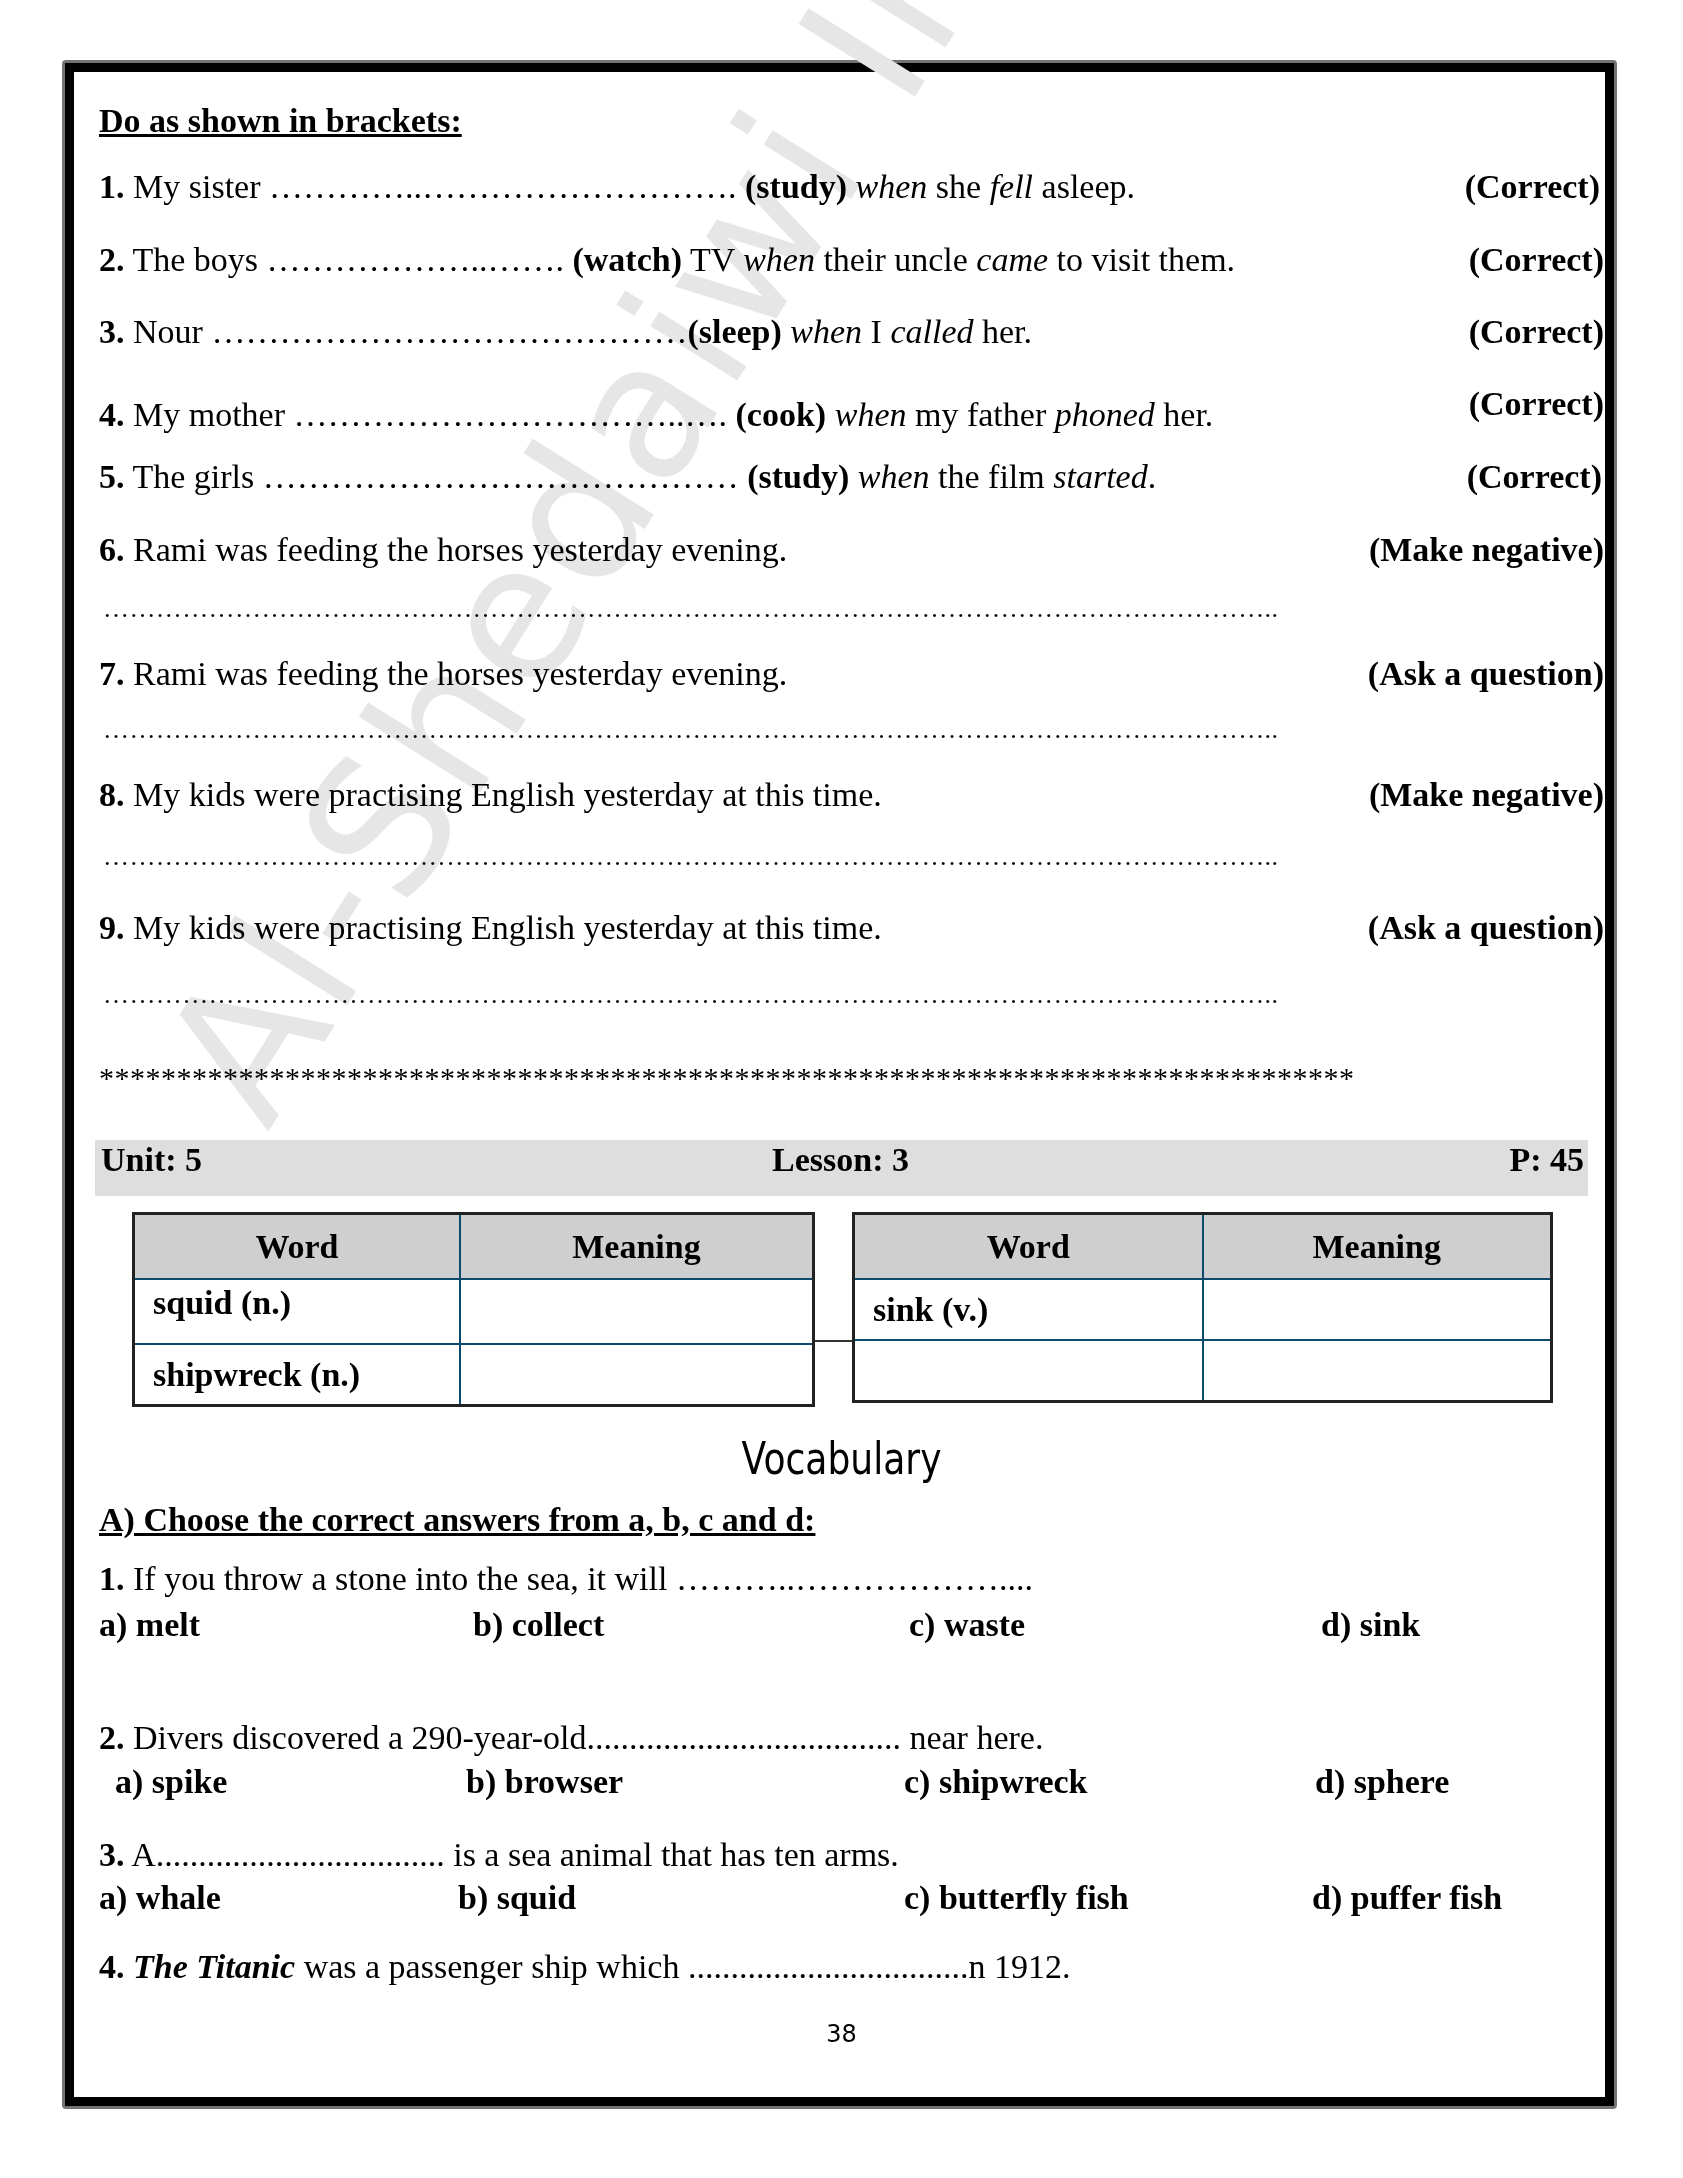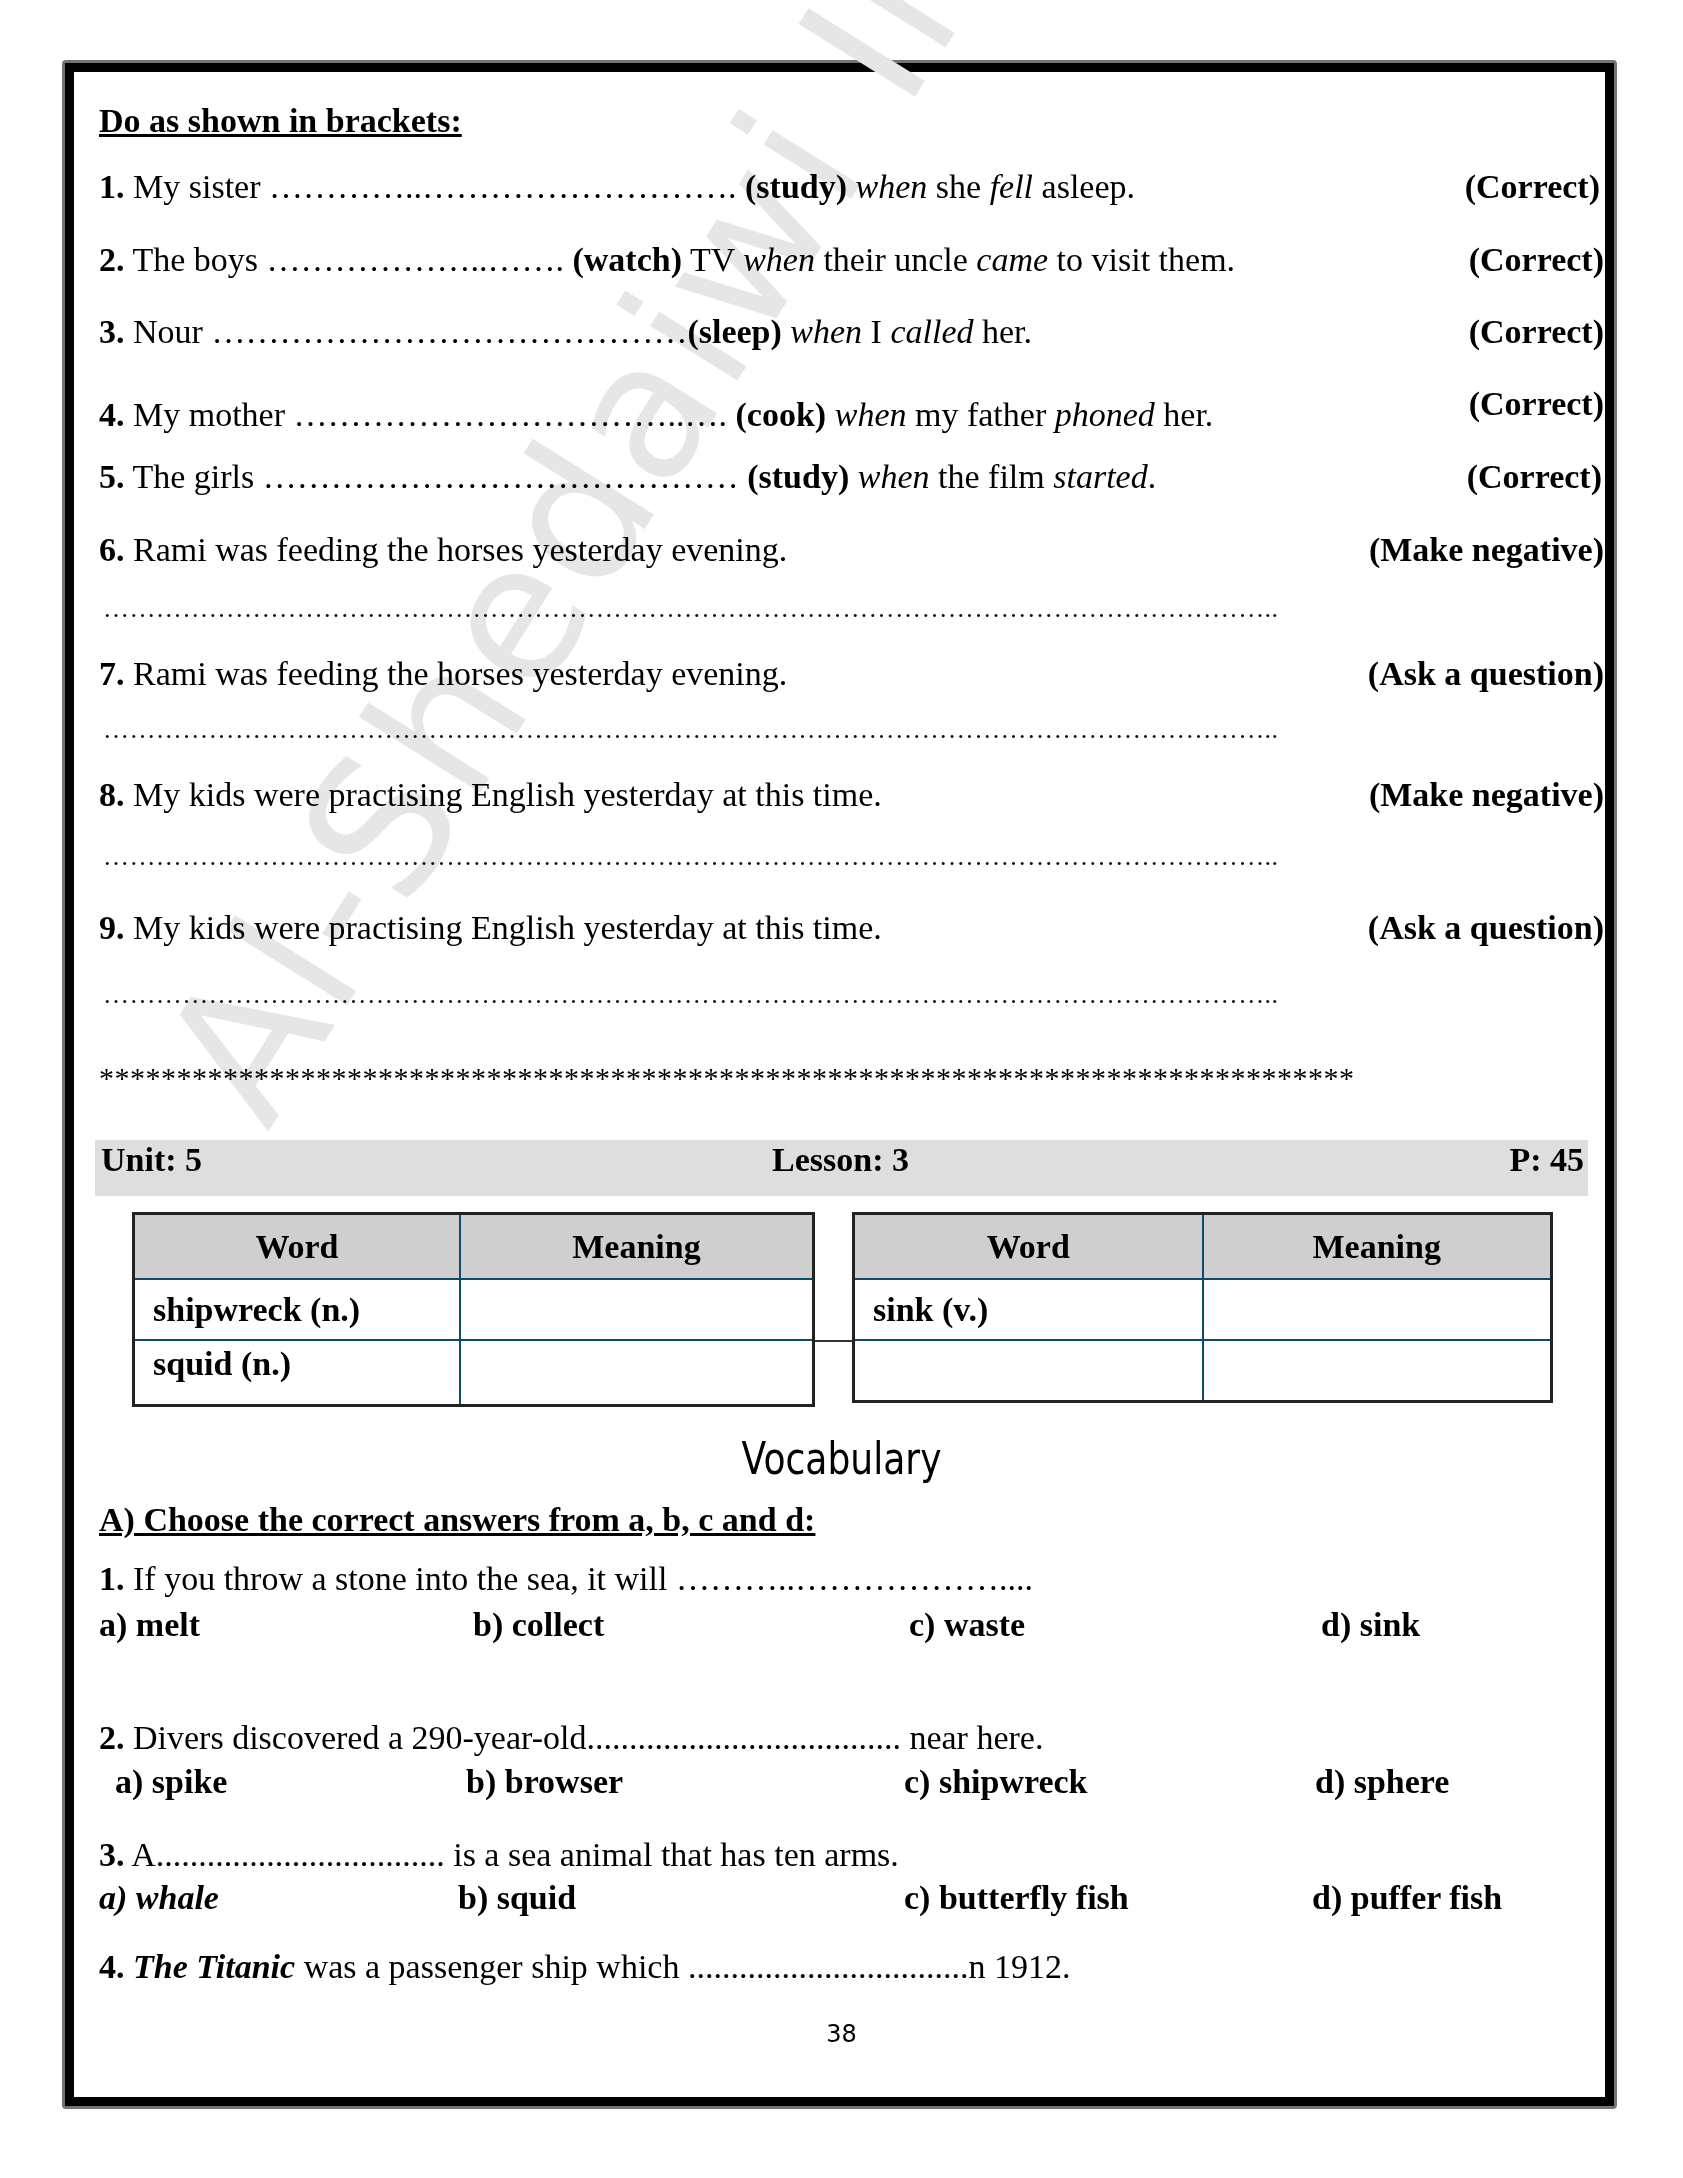--- a/index.html
+++ b/index.html
@@ -138,25 +138,25 @@
   <span style="right:4px;">P: 45</span>
 </div>
 
 <table class="vocab" style="left:132px; top:1212px; width:683px;">
   <tbody>
       <tr>
     <th style="width:48%;">Word</th>
     <th>Meaning</th>
   </tr>
   <tr>
+    <td style="vertical-align:top; padding-top:4px;">squid (n.)</td>
+    <td></td>
+  </tr>
+  <tr>
     <td>shipwreck (n.)</td>
-    <td></td>
-  </tr>
-  <tr>
-    <td style="vertical-align:top; padding-top:4px;">squid (n.)</td>
     <td></td>
   </tr>
 </tbody>
   </table>
 
 <table class="vocab" style="left:852px; top:1212px; width:701px;">
   <tbody>
       <tr>
     <th style="width:50%;">Word</th>
     <th>Meaning</th>
@@ -192,21 +192,21 @@
 </div>
 <div class="opt" style="left:115px; top:1763px;text-align:center;">a) spike</div>
 <div class="opt" style="left:466px; top:1763px;">b) browser</div>
 <div class="opt" style="left:904px; top:1763px;">c) shipwreck</div>
 <div class="opt" style="left:1315px; top:1763px;">d) sphere</div>
 
 <div class="abs t34" style="left:99px; top:1836px;">
   <b>3.</b>
   <span>A.................................. is a sea animal that has ten arms.</span>
 </div>
-<div class="opt" style="left:99px; top:1879px;font-style:italic;">a) whale</div>
+<div class="opt" style="left:99px; top:1879px;">a) whale</div>
 <div class="opt" style="left:458px; top:1879px;">b) squid</div>
 <div class="opt" style="left:904px; top:1879px;">c) butterfly fish</div>
 <div class="opt" style="left:1312px; top:1879px;">d) puffer fish</div>
 
 <div class="abs t34" style="left:99px; top:1948px;">
   <b>4.</b>
   <b><i>The Titanic</i></b>
   <span>was a passenger ship which .................................n 1912.</span>
 </div>
 

